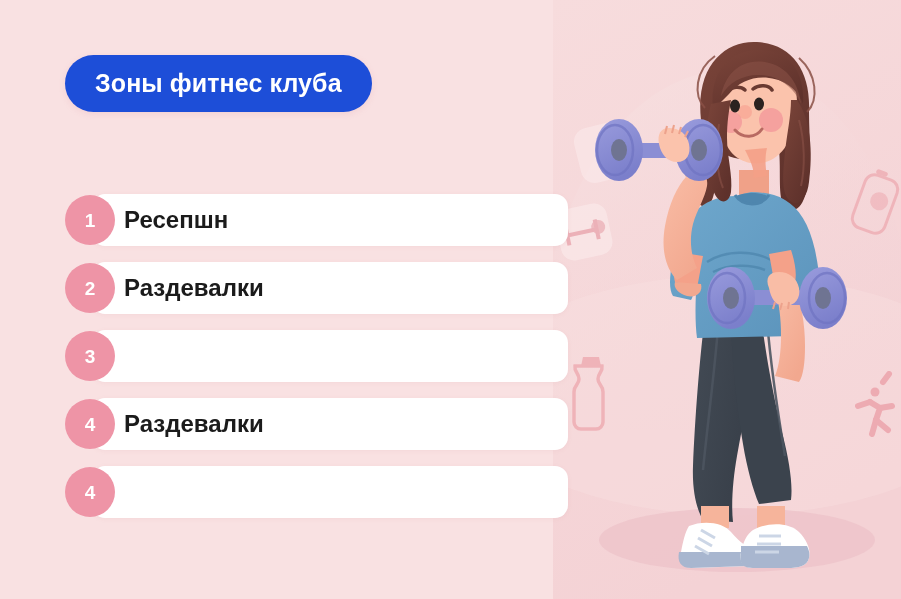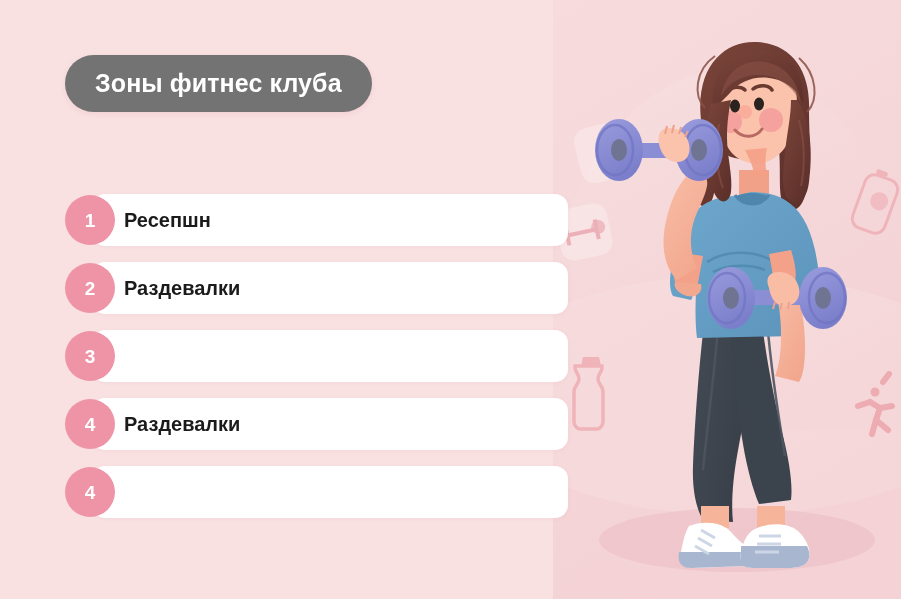--- a/index.html
+++ b/index.html
@@ -38,21 +38,21 @@
 
   
   #title-pill {
     position: absolute;
     left: 65px;
     top: 55px;
     height: 57px;
     padding: 12px 30px;
     display: flex;
     align-items: center;
-    background: #737373;
+    background: #1d4ed8;
     border-radius: 29px;
     box-shadow: 0 2px 6px rgba(214,140,154,.18);
   }
   #title-pill .title-text {
     color: #ffffff;
     font-size: 25px;
     font-weight: bold;
     letter-spacing: .1px;
     white-space: nowrap;
   }
@@ -105,21 +105,21 @@
 
   .zone-label {
     position: absolute;
     left: 59px;
     top: 0;
     height: 52px;
     display: flex;
     align-items: center;
     z-index: 4;
     color: #1b1b1b;
-    font-size: 20px;
+    font-size: 24px;
     font-weight: bold;
     white-space: nowrap;
   }
 </style>
 </head>
 <body>
 
 <div id="stage">
 
   <div id="illustration">

